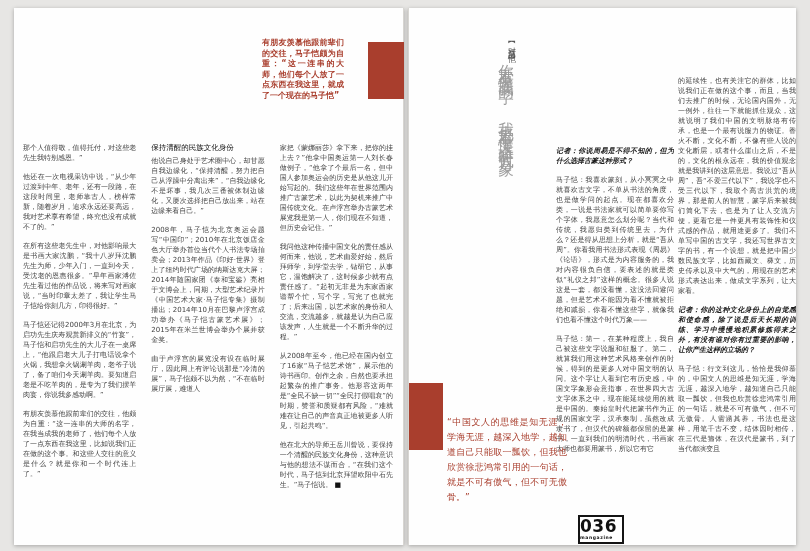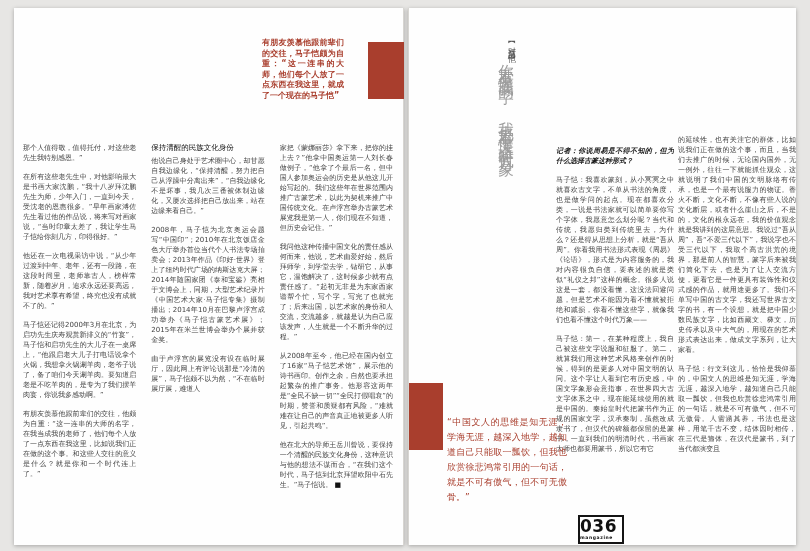--- a/index.html
+++ b/index.html
@@ -70,22 +70,22 @@
 
 <div class="stage">
 
   <div class="page left">
     <div class="pullquote">有朋友羡慕他跟前辈们的交往，马子恺颇为自重：“这一连串的大师，他们每个人放了一点东西在我这里，就成了一个现在的马子恺”</div>
     <div class="redsquare"></div>
 
     <div class="cols3">
       <div class="col">
         <p>那个人值得敬，值得托付，对这些老先生我特别感恩。”</p>
+        <p>他还在一次电视采访中说，“从少年过渡到中年、老年，还有一段路，在这段时间里，老师靠古人，榜样常新，随着岁月，追求永远还要高远，我对艺术享有希望，终究也没有成就不了的。”</p>
         <p>在所有这些老先生中，对他影响最大是书画大家沈鹏，“我十八岁拜沈鹏先生为师，少年入门，一直到今天，受沈老的恩惠很多。”早年画家溥佐先生看过他的作品说，将来写对画家说，“当时印章太差了，我让学生马子恺给你刻几方，印得很好。”</p>
-        <p>他还在一次电视采访中说，“从少年过渡到中年、老年，还有一段路，在这段时间里，老师靠古人，榜样常新，随着岁月，追求永远还要高远，我对艺术享有希望，终究也没有成就不了的。”</p>
         <p>马子恺还记得2000年3月在北京，为启功先生庆寿观赏新排义的“竹宴”，马子恺和启功先生的大儿子在一桌席上，“他跟启老大儿子打电话说拿个火锅，我想拿火锅涮羊肉，老爷子说了，备了咱们今天涮羊肉。要知道启老是不吃羊肉的，是专为了我们摆羊肉宴，你说我多感动啊。”</p>
         <p>有朋友羡慕他跟前辈们的交往，他颇为自重：“这一连串的大师的名字，在我当成我的老师了，他们每个人放了一点东西在我这里，比如说我们正在做的这个事。和这些人交往的意义是什么？就是你和一个时代连上了。”</p>
       </div>
 
       <div class="col">
         <div class="subhead">保持清醒的民族文化身份</div>
         <p>他说自己身处于艺术圈中心，却甘愿自我边缘化，“保持清醒，努力把自己从浮躁中分离出来”，“自我边缘化不是坏事，我几次三番被体制边缘化，又屡次选择把自己放出来，站在边缘来看自己。”</p>
         <p>2008年，马子恺为北京奥运会题写“中国印”；2010年在北京饭店金色大厅举办首位当代个人书法专场拍卖会；2013年作品《印好·世界》登上了纽约时代广场的纳斯达克大屏；2014年随国家团《泰和宝鉴》亮相于文博会上，同期，大型艺术纪录片《中国艺术大家·马子恺专集》摄制播出；2014年10月在巴黎卢浮宫成功举办《马子恺古篆艺术展》；2015年在米兰世博会举办个展并获金奖。</p>
         <p>由于卢浮宫的展览没有设在临时展厅，因此网上有评论说那是“冷清的展”，马子恺颇不以为然，“不在临时展厅展，难道人</p>
       </div>
@@ -108,20 +108,21 @@
     </div>
 
     <div class="qa">
       <div class="qacol">
         <p class="q">记者：你说周易是不得不知的，但为什么选择古篆这种形式？</p>
         <p>马子恺：我喜欢篆刻，从小冥冥之中就喜欢古文字，不单从书法的角度，也是做学问的起点。现在都喜欢分类，一说是书法家就可以简单要你写个字体，我愿意怎么划分呢？当代和传统，我愿归类到传统里去，为什么？还是得从思想上分析，就是“吾从周”。你看我用书法形式表现《周易》《论语》，形式是为内容服务的，我对内容很负自信，要表述的就是类似“礼仪之邦”这样的概念。很多人说这是一套，都没看懂，这没法回避问题，但是艺术不能因为看不懂就被拒绝和减损，你看不懂这些字，就像我们也看不懂这个时代万象——</p>
         <p>马子恺：第一，在某种程度上，我自己被这些文字说服和征服了。第二，就算我们用这种艺术风格来创作的时候，得到的是更多人对中国文明的认同。这个字让人看到它有历史感，中国文字象形会意指事，在世界四大古文字体系之中，现在能延续使用的就是中国的。秦始皇时代把篆书作为正规的国家文字，汉承秦制，虽然改成隶书了，但汉代的碑额都保留的是篆书，一直到我们的明清时代，书画家大师也都要用篆书，所以它有它</p>
       </div>
       <div class="qacol">
         <p>的延续性，也有关注它的群体，比如说我们正在做的这个事，而且，当我们去推广的时候，无论国内国外，无一例外，往往一下就能抓住观众，这就说明了我们中国的文明脉络有传承，也是一个最有说服力的物证。香火不断，文化不断，不像有些人说的文化断层，或者什么崖山之后，不是的，文化的根永远在，我的价值观念就是我讲到的这层意思。我说过“吾从周”，吾“不爱三代以下”，我说字也不受三代以下，我取个高古洪荒的境界，那是前人的智慧，篆字后来被我们简化下去，也是为了让人交流方便，更看它是一件更具有装饰性和仪式感的作品，就用途更多了。我们不单写中国的古文字，我还写世界古文字的书，有一个设想，就是把中国少数民族文字，比如西藏文、彝文，历史传承以及中大气的，用现在的艺术形式表达出来，做成文字系列，让大家看。</p>
+        <p class="q">记者：你的这种文化身份上的自觉感和使命感，除了说是后天长期的训练、学习中慢慢地积累修炼得来之外，有没有谁对你有过重要的影响，让你产生这样的立场的？</p>
         <p>马子恺：行文到这儿，恰恰是我仰慕的，中国文人的思维是知无涯，学海无涯，越深入地学，越知道自己只能取一瓢饮，但我也欣赏徐悲鸿常引用的一句话，就是不可有傲气，但不可无傲骨。人需涵其养，书法也是这样，用笔千古不变，结体因时相传，在三代是籀体，在汉代是篆书，到了当代都演变且</p>
       </div>
     </div>
 
     <div class="quotebox">
       <div class="qsquare"></div>
       <div class="qtext">“中国文人的思维是知无涯，学海无涯，越深入地学，越知道自己只能取一瓢饮，但我也欣赏徐悲鸿常引用的一句话，就是不可有傲气，但不可无傲骨。”</div>
     </div>
 
     <div class="badge">

